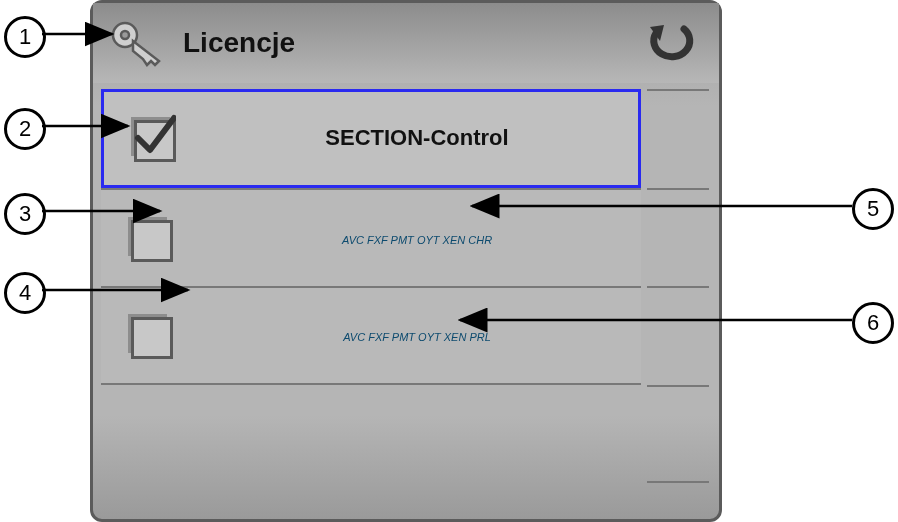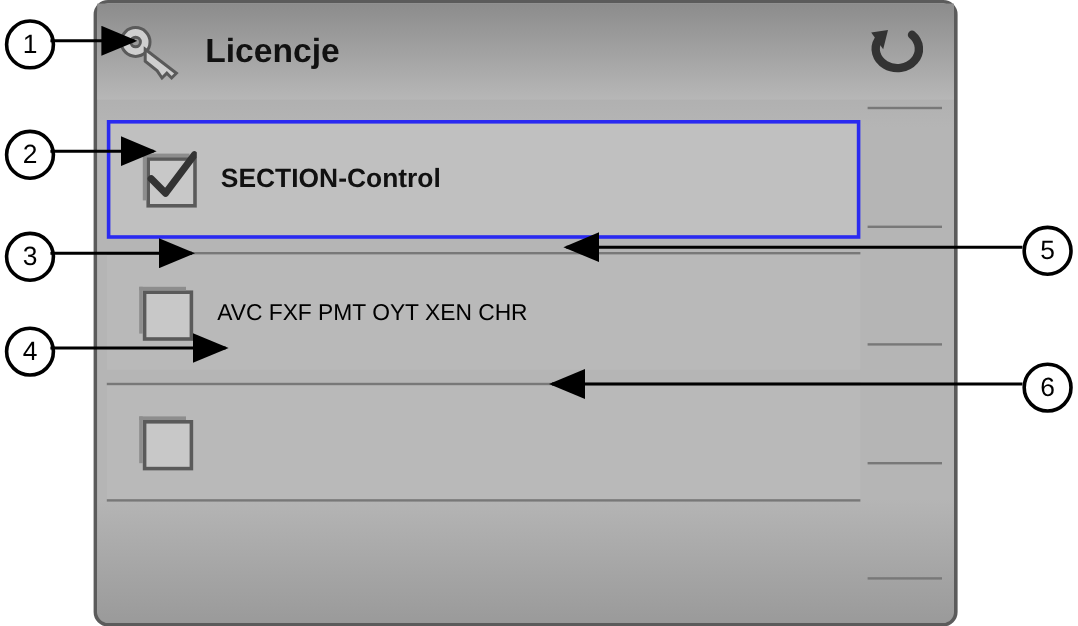--- a/index.html
+++ b/index.html
@@ -1,36 +1,36 @@
 <!DOCTYPE html>
 <html><head>
 <meta charset="utf-8">
 <style>
   body{margin:0;background:#fff;font-family:Arial,Helvetica,sans-serif;}
   .stage{position:relative;width:898px;height:522px;}
-  .screen{position:absolute;left:78px;top:0;width:720px;height:522px;
+  .screen{position:absolute;left:90px;top:0;width:632px;height:522px;
           background:linear-gradient(#8a8a8a,#a9a9a9 8%,#b5b5b5 20%,#b5b5b5 80%,#9a9a9a);
           border-left:3px solid #5b5b5b;border-right:3px solid #5b5b5b;
           border-top:3px solid #5b5b5b;border-bottom:3px solid #5b5b5b;
-          border-radius:12px;box-sizing:border-box;}
+          border-radius:12px;box-sizing:border-box;text-align:center;}
   .header{position:absolute;left:0;top:0;right:0;height:80px;
           background:linear-gradient(#8c8c8c,#b7b7b7);}
   .header .title{position:absolute;left:90px;top:24px;font-size:28px;font-weight:700;color:#111;}
   .key-icon{position:absolute;left:14px;top:14px;width:62px;height:50px;}
   .back-btn{position:absolute;right:14px;top:12px;width:70px;height:58px;display:flex;align-items:center;justify-content:center;}
   .main{position:absolute;left:8px;right:78px;top:86px;bottom:36px;}
   .sidecol{position:absolute;right:10px;top:86px;bottom:36px;width:62px;}
   .siderow{height:25%;border-top:2px solid #787878;box-sizing:border-box;}
   .siderow:last-child{border-bottom:2px solid #787878;}
   .item{position:relative;height:25%;box-sizing:border-box;border-top:2px solid #787878;
-        background:#b9b9b9;padding-left:92px;display:flex;flex-direction:column;justify-content:center;margin-top:11px;}
+        background:#b9b9b9;padding-left:92px;display:flex;flex-direction:column;justify-content:center;}
   .item:last-child{border-bottom:2px solid #787878;}
   .item.selected{border:3px solid #2a2af0;background:#c0c0c0;}
   .item .t1{font-size:22px;font-weight:700;color:#111;}
-  .item .t2{font-size:19px;color:#000000;margin-top:4px;}
+  .item .t2{font-size:11px;color:#0c4a6e;margin-top:4px;font-style:italic;}
   .cbwrap{position:absolute;left:24px;top:50%;transform:translateY(-50%);width:48px;height:48px;}
   .cb{width:36px;height:36px;border:3px solid #5a5a5a;background:#c8c8c8;position:absolute;left:6px;top:6px;}
   .cb:before{content:"";position:absolute;left:-6px;top:-6px;width:36px;height:36px;border:3px solid #8d8d8d;border-right:none;border-bottom:none;}
   
   .co{position:absolute;width:36px;height:36px;border:3px solid #000;border-radius:50%;
       background:#fff;display:flex;align-items:center;justify-content:center;
       font-size:22px;font-weight:400;}
   svg.arrows{position:absolute;left:0;top:0;pointer-events:none;}
   svg .a{stroke:#000;stroke-width:2.5;fill:none;marker-end:url(#ah);}
 </style>
@@ -75,20 +75,21 @@
             <div class="cb"></div>
           </div>
         <div class="t2">AVC FXF PMT OYT XEN CHR</div>
       </div>
 
 
       <div class="item">
         <div class="cbwrap">
             <div class="cb"></div>
           </div>
+        <div class="t2">AVC FXF PMT OYT XEN PRL</div>
       </div>
     </div>
 
     <div class="sidecol">
       <div class="siderow"></div>
       <div class="siderow"></div>
       <div class="siderow"></div>
       <div class="siderow"></div>
     </div>
   </div>

